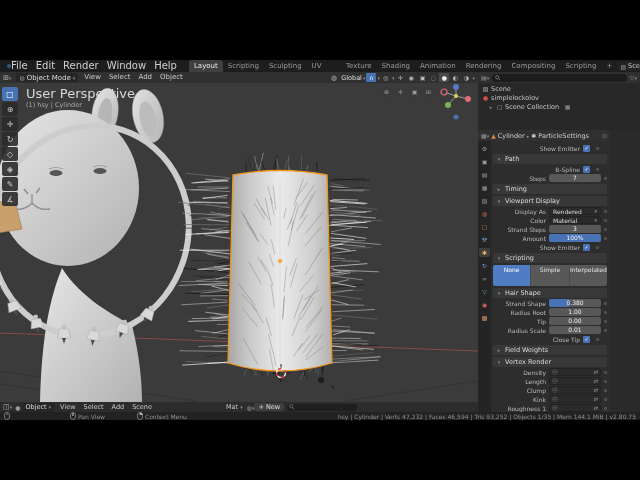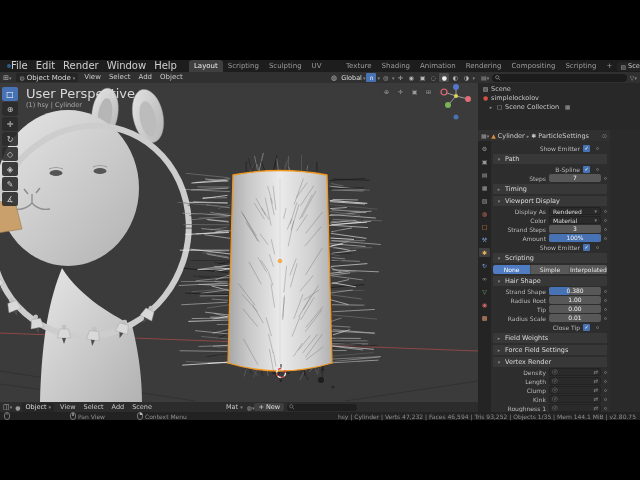--- a/index.html
+++ b/index.html
@@ -780,24 +780,20 @@
         <span class="elabel">Close Tip</span>
         <span class="chk">✓</span>
         <span class="deco"></span>
       </div>
 
       <div class="phead">
           <span class="tri">▸</span>
           <span>Field Weights</span>
         </div>
       <div class="phead">
-          <span class="tri">▸</span>
-          <span>Force Field Settings</span>
-        </div>
-      <div class="phead">
           <span class="tri">▾</span>
           <span>Vertex Render</span>
         </div>
 
       <div class="prow">
         <span class="plabel">Density</span>
         <div class="vgfield">
             <span>ⓥ</span>
             <span>⇄</span>
           </div>

